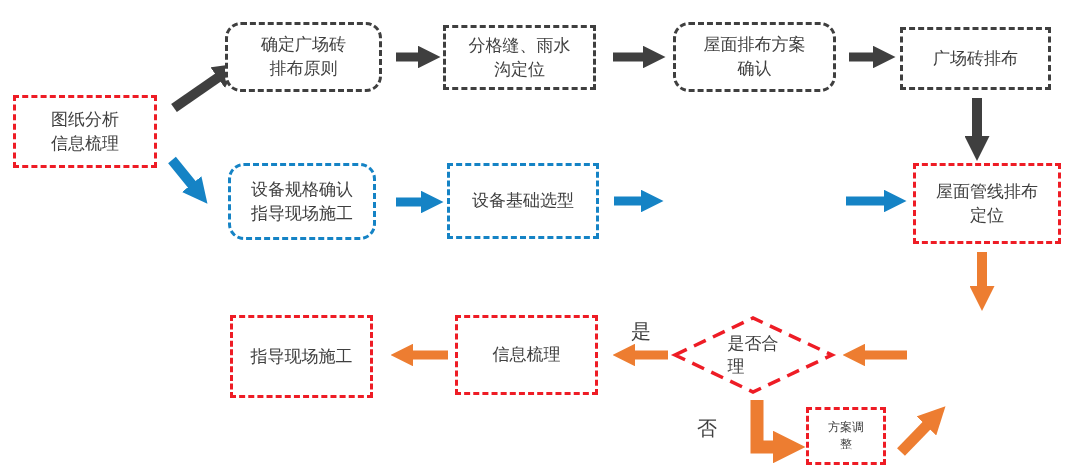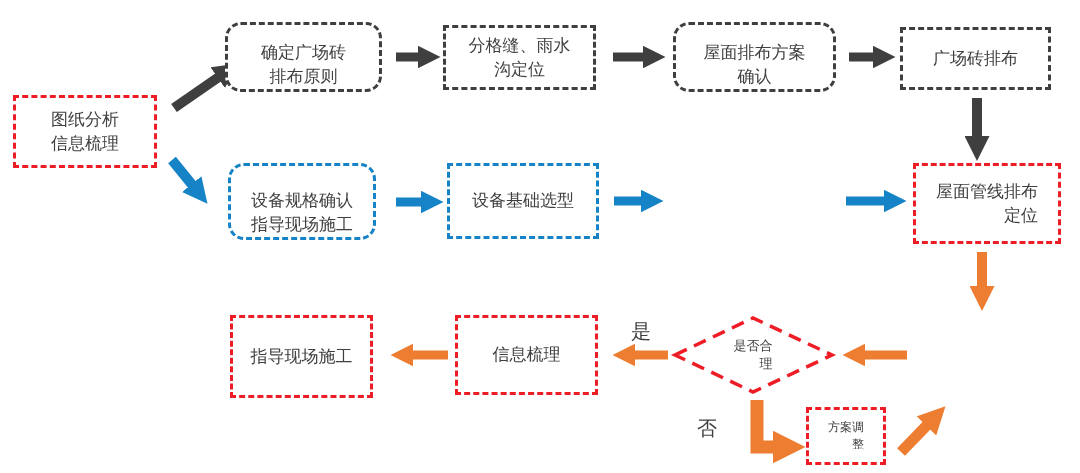--- a/index.html
+++ b/index.html
@@ -9,31 +9,31 @@
   #stage{
     position:relative;width:1080px;height:473px;background:#ffffff;overflow:hidden;
     font-family:"DejaVu Sans","Liberation Sans",sans-serif;
   }
   .node{
     position:absolute;display:flex;align-items:center;justify-content:center;
     text-align:center;border:3px dashed var(--dark);background:#fff;
     box-sizing:border-box;font-size:17px;line-height:1.4;color:var(--text);
     white-space:pre-line;z-index:2;
   }
-  .node.red{border-color:var(--red);text-align:right;}
+  .node.red{border-color:var(--red);}
   .node.blue{border-color:var(--blue);}
   .node.dark{border-color:var(--dark);}
-  .node.rounded{border-radius:16px;align-items:flex-end;}
+  .node.rounded{border-radius:16px;}
   .free-label{
     position:absolute;font-size:20px;color:var(--text);z-index:3;
     font-family:"DejaVu Sans","Liberation Sans",sans-serif;white-space:pre-line;
   }
   .diamond-label{
     position:absolute;display:flex;align-items:center;justify-content:center;
-    text-align:right;font-size:13px;line-height:1.35;color:var(--text);
+    text-align:left;font-size:17px;line-height:1.35;color:var(--text);
     white-space:pre-line;z-index:3;
   }
   svg.overlay{position:absolute;left:0;top:0;width:1080px;height:473px;z-index:1;}
   .stroke-dark{stroke:var(--dark);}
   .stroke-blue{stroke:var(--blue);}
   .stroke-orange{stroke:var(--orange);}
   .stroke-red{stroke:var(--red);}
   .fill-dark{fill:var(--dark);}
   .fill-blue{fill:var(--blue);}
   .fill-orange{fill:var(--orange);}

